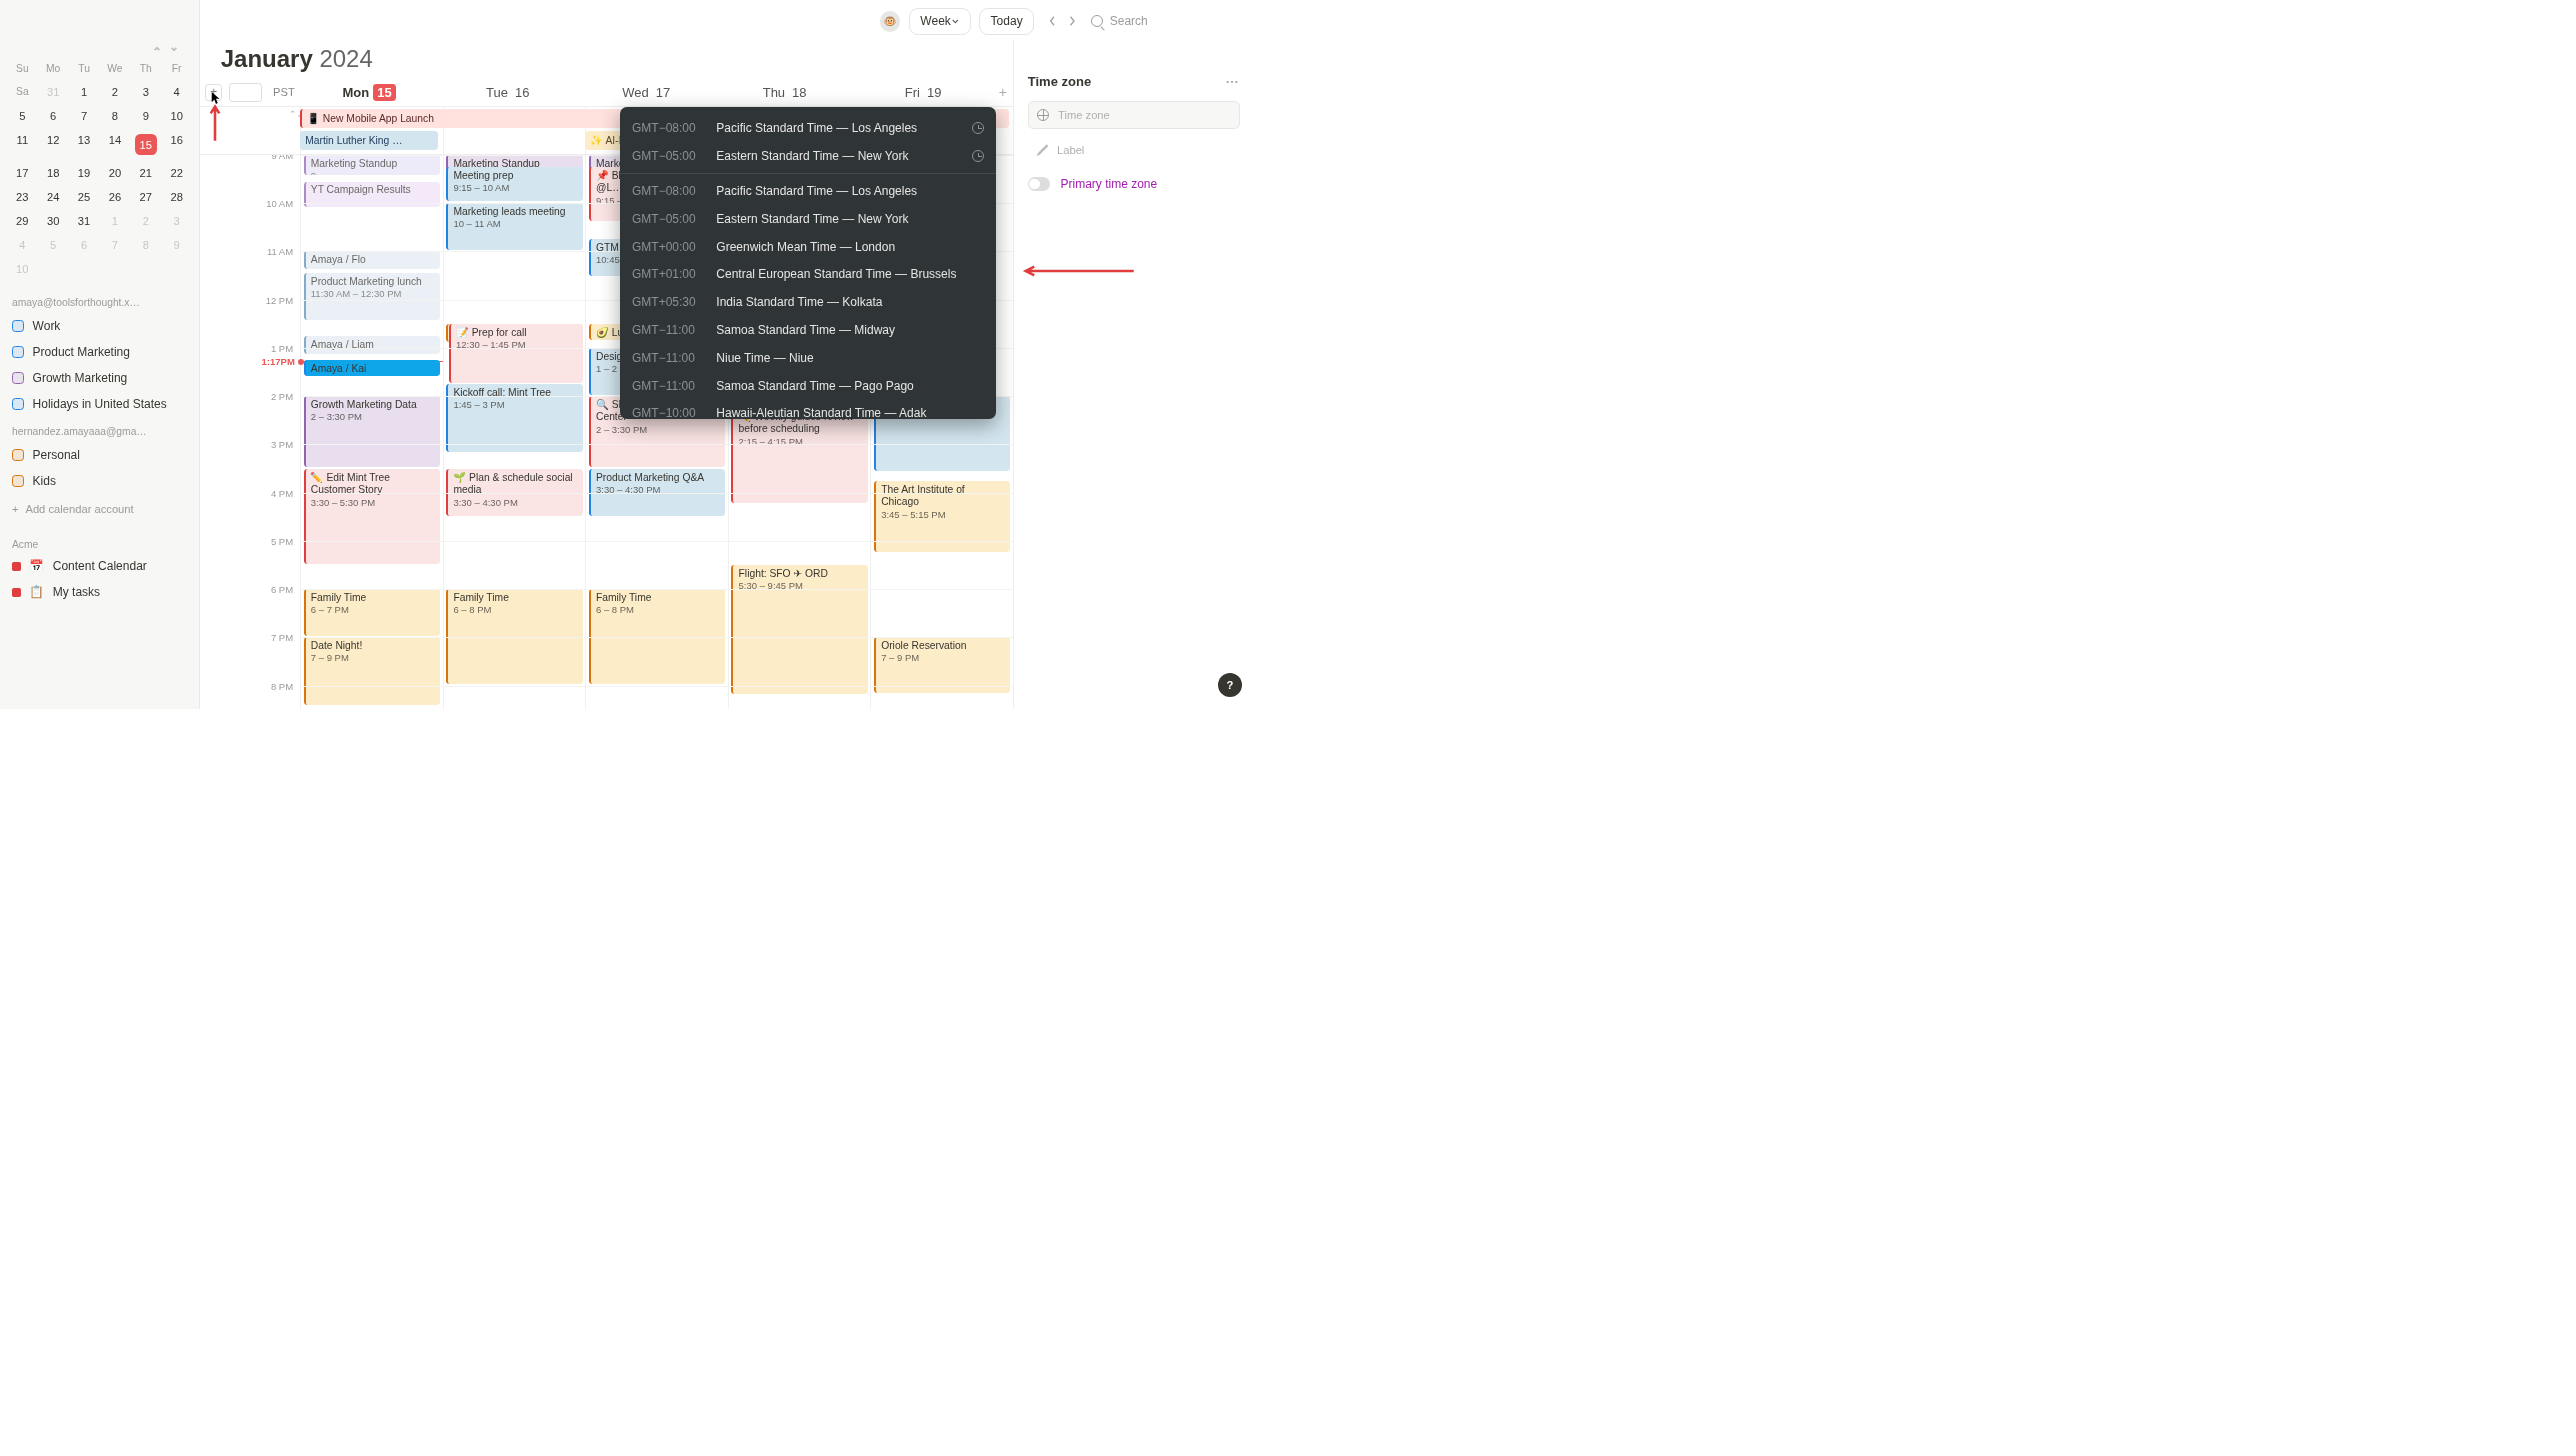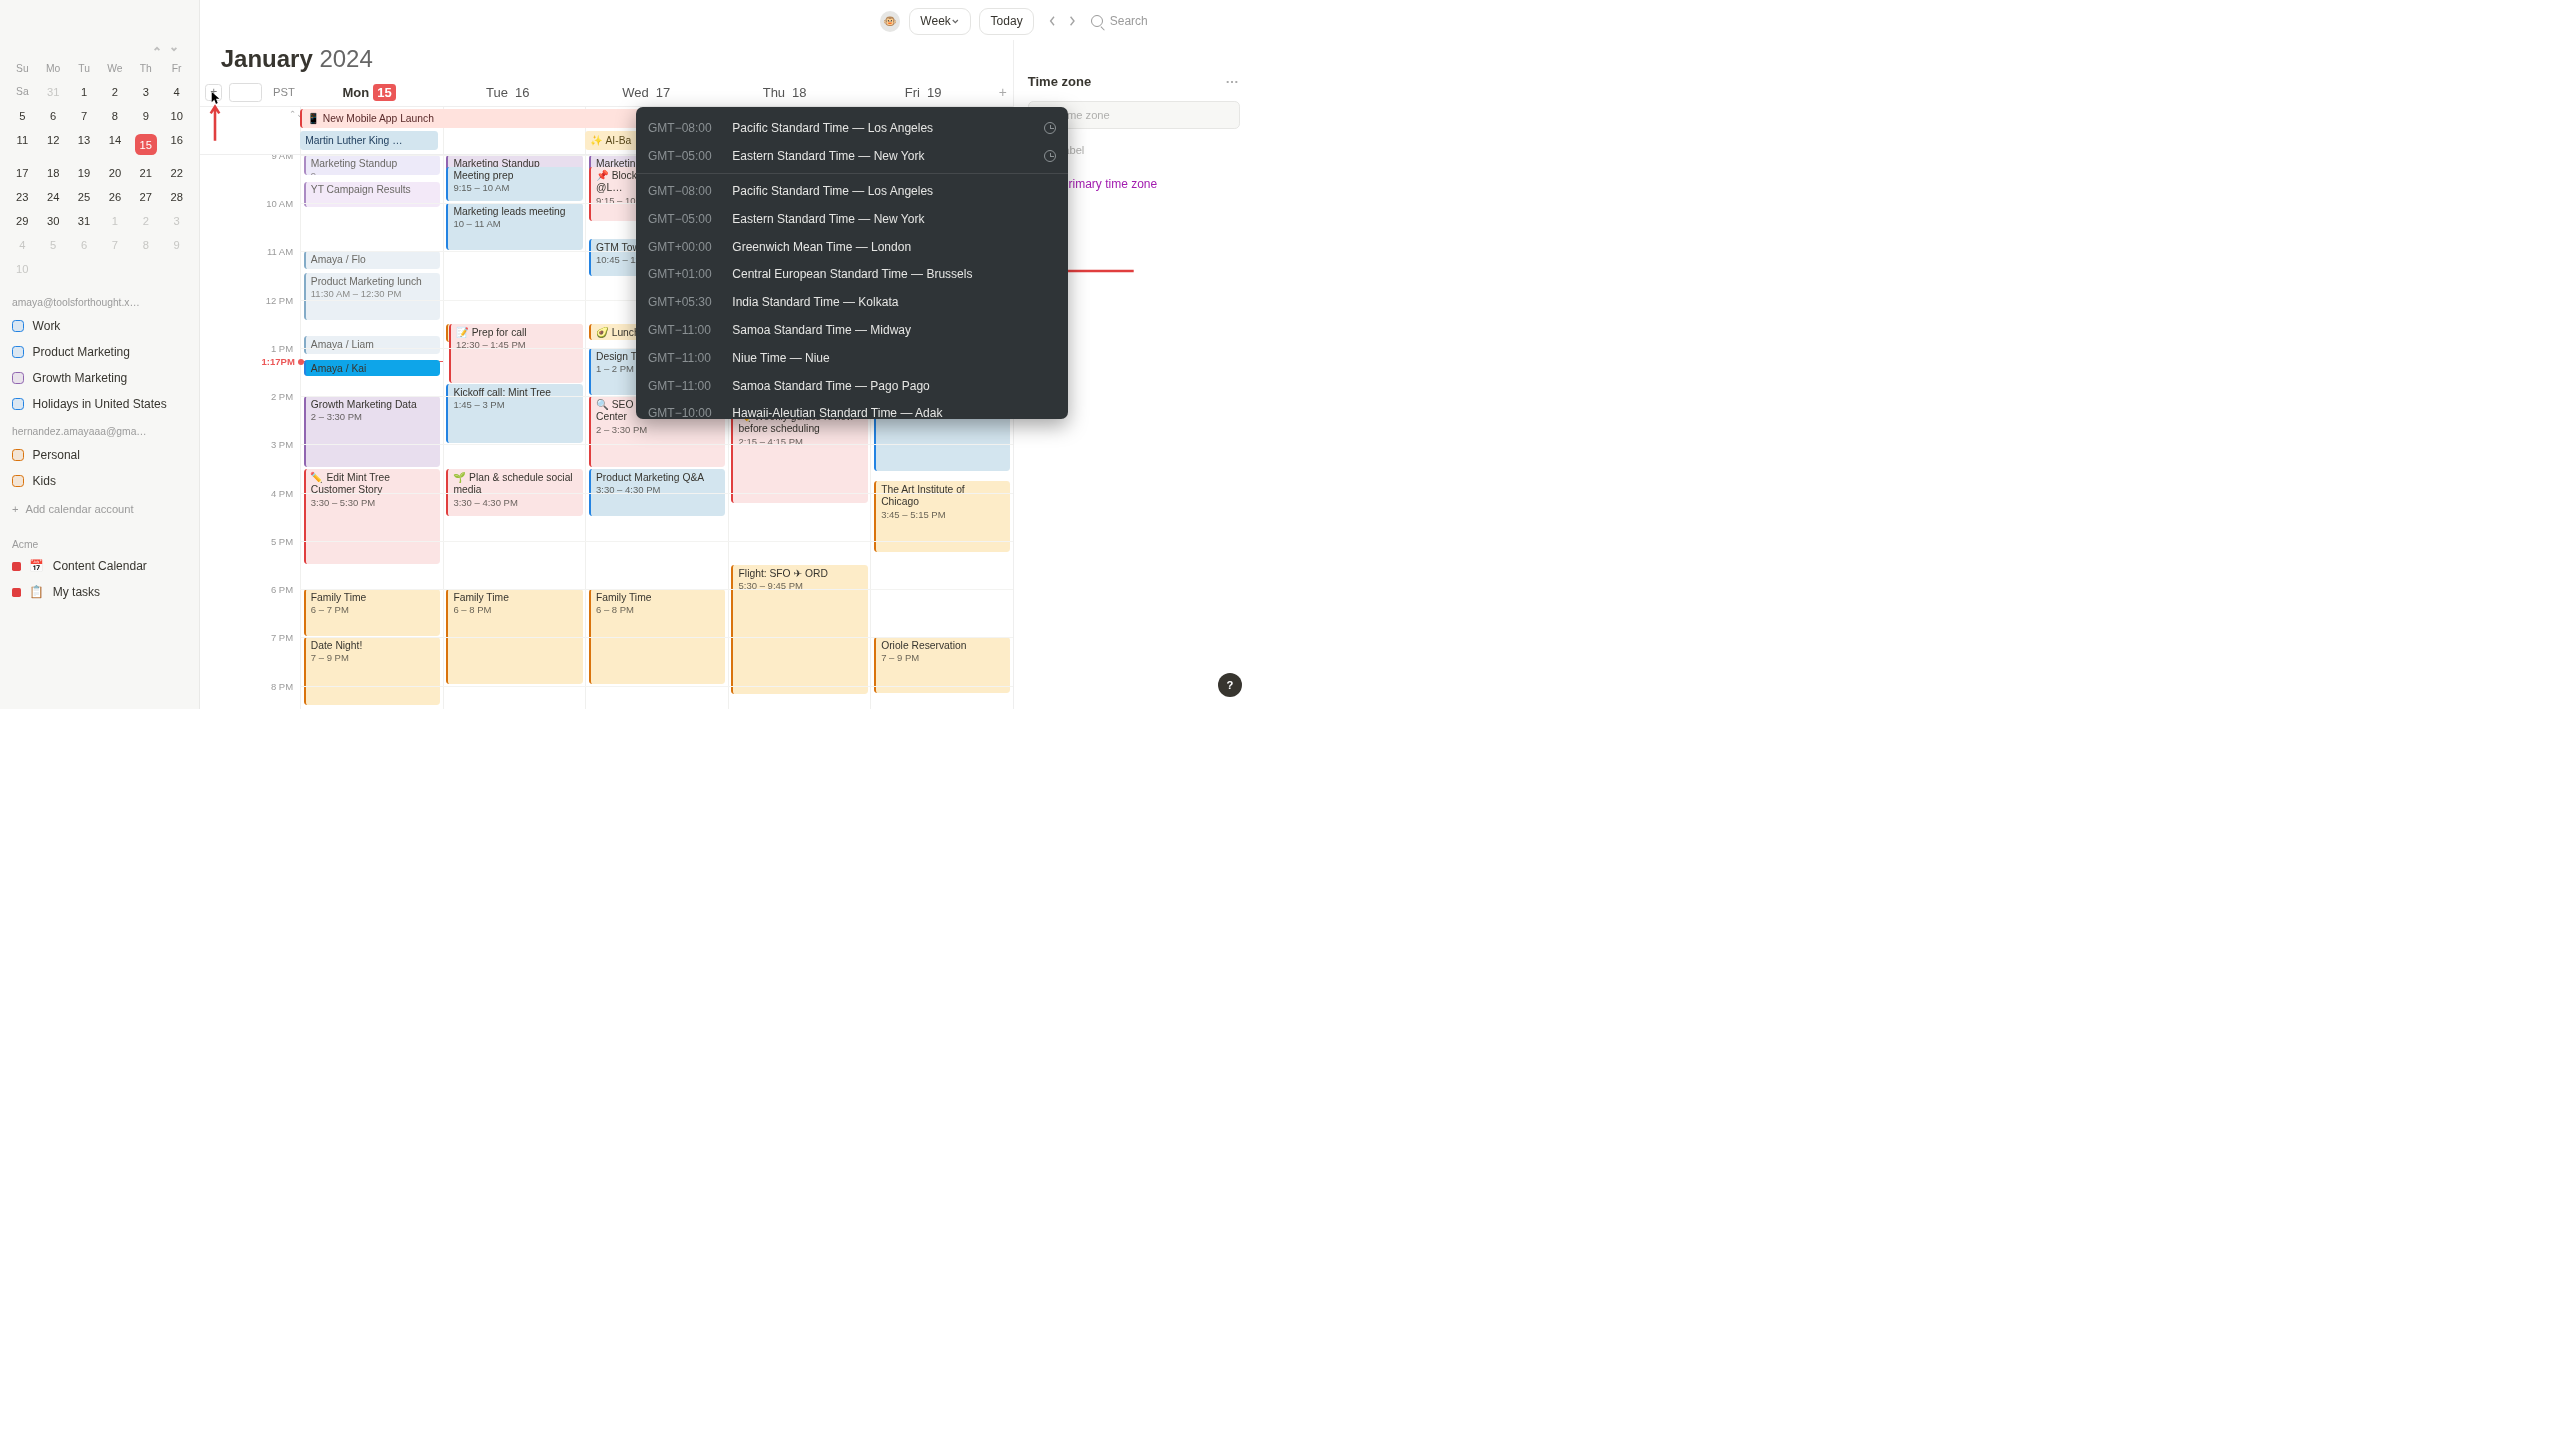--- a/index.html
+++ b/index.html
@@ -211,22 +211,22 @@
 .pencil-icon { width:12px;height:12px;background:#bbb;clip-path:polygon(0 100%,15% 70%,85% 0,100% 15%,30% 85%); }
 .toggle {
   width: 22.4px; height: 13.8px; background: #ddd; border-radius: 6.9px; position: relative;
 }
 .toggle::after { content:''; position:absolute; width:10.3px;height:10.3px;background:#fff;border-radius:50%;top:1.7px;left:1.7px; }
 .primary-row { display:flex; gap:10.3px; align-items:center; font-size: 12px; color:#a21caf; margin-top: 13.8px; }
 
 
 .tz-dropdown {
   position: absolute;
-  top: 107px; left: 636px;
-  width: 432px; background: #2f3437; color: #e6e6e4;
+  top: 107px; left: 620px;
+  width: 376px; background: #2f3437; color: #e6e6e4;
   border-radius: 6.9px; box-shadow: 0 6.9px 20.7px rgba(0,0,0,.35);
   padding: 6.9px 0; z-index: 50;
   max-height: 312px; overflow: hidden;
 }
 .tz-row {
   display: flex; align-items: center; gap: 10.3px;
   padding: 6.9px 12px; font-size: 12px; cursor: pointer;
 }
 .tz-offset { color: #8b9194; width: 74px; flex-shrink:0; font-variant-numeric: tabular-nums; }
 .tz-name { flex: 1; }
@@ -525,21 +525,21 @@
               <div class="etime">10 – 11 AM</div>
             </div>
             <div class="evt" style="top: 169px; height: 17.6px; background: rgb(253, 236, 200); border-left-color: rgb(217, 115, 13);">
               <div class="et">Lunch with Tom</div>
               <div class="etime">12 PM</div>
             </div>
             <div class="evt" style="top: 169px; height: 59px; background: rgb(251, 228, 228); border-left-color: rgb(224, 62, 62); left: 5.2px;">
               <div class="et">📝 Prep for call</div>
               <div class="etime">12:30 – 1:45 PM</div>
             </div>
-            <div class="evt" style="top: 229px; height: 59px; background: rgb(211, 229, 239); border-left-color: rgb(35, 131, 226);">
+            <div class="evt" style="top: 229px; height: 68px; background: rgb(211, 229, 239); border-left-color: rgb(35, 131, 226);">
               <div class="et">Kickoff call: Mint Tree</div>
               <div class="etime">1:45 – 3 PM</div>
             </div>
             <div class="evt" style="top: 314px; height: 47px; background: rgb(251, 228, 228); border-left-color: rgb(224, 62, 62);">
               <div class="et">🌱 Plan &amp; schedule social media</div>
               <div class="etime">3:30 – 4:30 PM</div>
             </div>
             <div class="evt" style="top: 434px; height: 95px; background: rgb(253, 236, 200); border-left-color: rgb(217, 115, 13);">
               <div class="et">Family Time</div>
               <div class="etime">6 – 8 PM</div>

